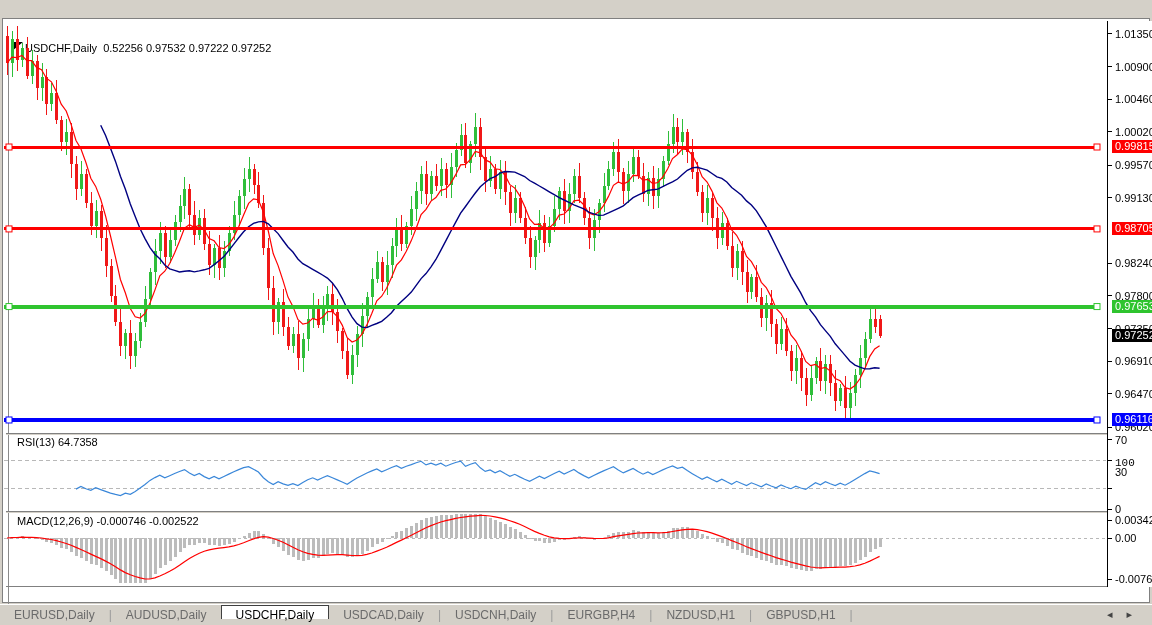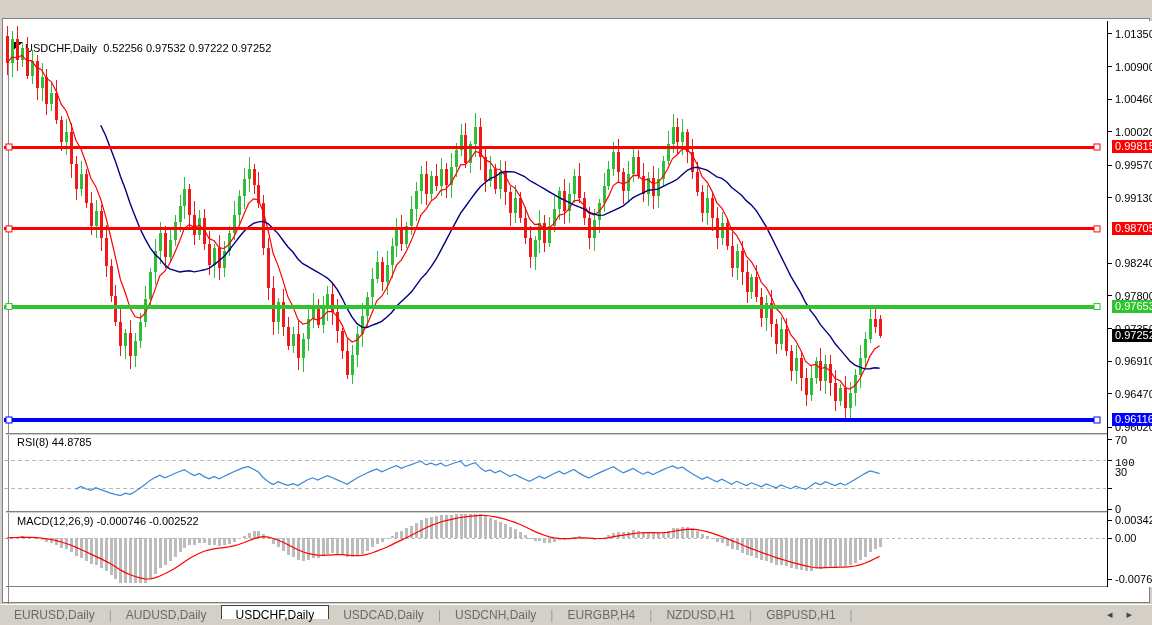--- a/index.html
+++ b/index.html
@@ -48,21 +48,21 @@
 
 <div id="app">
 
 
   <div id="chart-window">
     <div id="shift-icon"></div>
     <div id="chart-title">
       <span>USDCHF,Daily</span><span>0.52256 0.97532 0.97222 0.97252</span>
     </div>
     <div class="ind-label" style="top:417px">
-      <span>RSI(8)</span> <span>44.8785</span>
+      <span>RSI(13)</span> <span>64.7358</span>
     </div>
     <div class="ind-label" style="top:496px">
       <span>MACD(12,26,9)</span> <span>-0.000746 -0.002522</span>
     </div>
     <div id="left-inner-line" style="left:5px"></div>
 
     <div class="divider" style="top:414px"></div>
     <div class="divider" style="top:492px"></div>
     <div class="divider" style="top:567px; height:1px; background:#808080;"></div>
 

